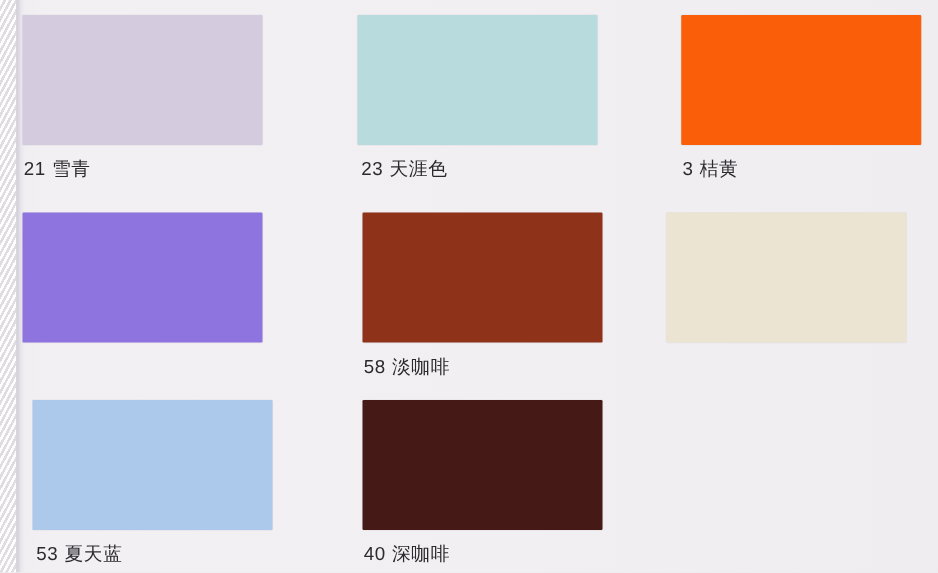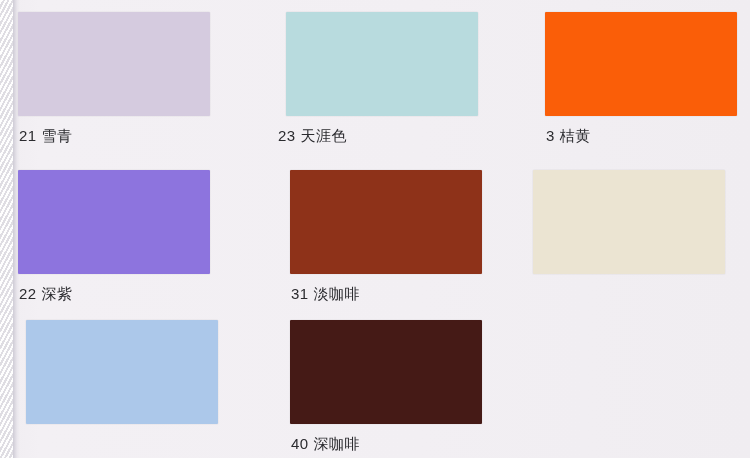--- a/index.html
+++ b/index.html
@@ -79,21 +79,21 @@
   .caption {
     margin-top: 11px;
     font-size: 15px;
     line-height: 18px;
     color: #2b2b2f;
     letter-spacing: 0.4px;
     white-space: nowrap;
     font-family: "Liberation Sans", "DejaVu Sans", sans-serif;
   }
   .cell.col1 .caption { margin-left: 1px; }
-  .cell.col2 .caption { margin-left: 0; }
+  .cell.col2 .caption { margin-left: 11px; }
   .cell.col3 .caption { margin-left: 13px; }
 
   .caption .code {
     margin-right: 5px;
   }
   .caption .cname {
     letter-spacing: 0.5px;
   }
 </style>
 </head>
@@ -122,39 +122,39 @@
 
     <div class="cell col3">
       <div class="swatch" style="background-color: rgb(250, 94, 8);"></div>
       <div class="caption">
         <span class="code">3</span><span class="cname">桔黄</span>
       </div>
     </div>
 
     <div class="cell col1">
       <div class="swatch" style="background-color: rgb(141, 116, 222);"></div>
-      <div class="caption">
-        <span class="code">22</span><span class="cname">深紫</span>
-      </div>
     </div>
 
 
     <div class="cell col3">
       <div class="swatch" style="background-color: rgb(142, 50, 25);"></div>
       <div class="caption">
-        <span class="code">31</span><span class="cname">淡咖啡</span>
+        <span class="code">58</span><span class="cname">淡咖啡</span>
       </div>
     </div>
 
     <div class="cell col1">
       <div class="swatch" style="background-color: rgb(235, 228, 210);"></div>
     </div>
 
     <div class="cell col2">
       <div class="swatch" style="background-color: rgb(172, 200, 234);"></div>
+      <div class="caption">
+        <span class="code">53</span><span class="cname">夏天蓝</span>
+      </div>
     </div>
 
     <div class="cell col3">
       <div class="swatch" style="background-color: rgb(69, 26, 22);"></div>
       <div class="caption">
         <span class="code">40</span><span class="cname">深咖啡</span>
       </div>
     </div>
 
   </div>

